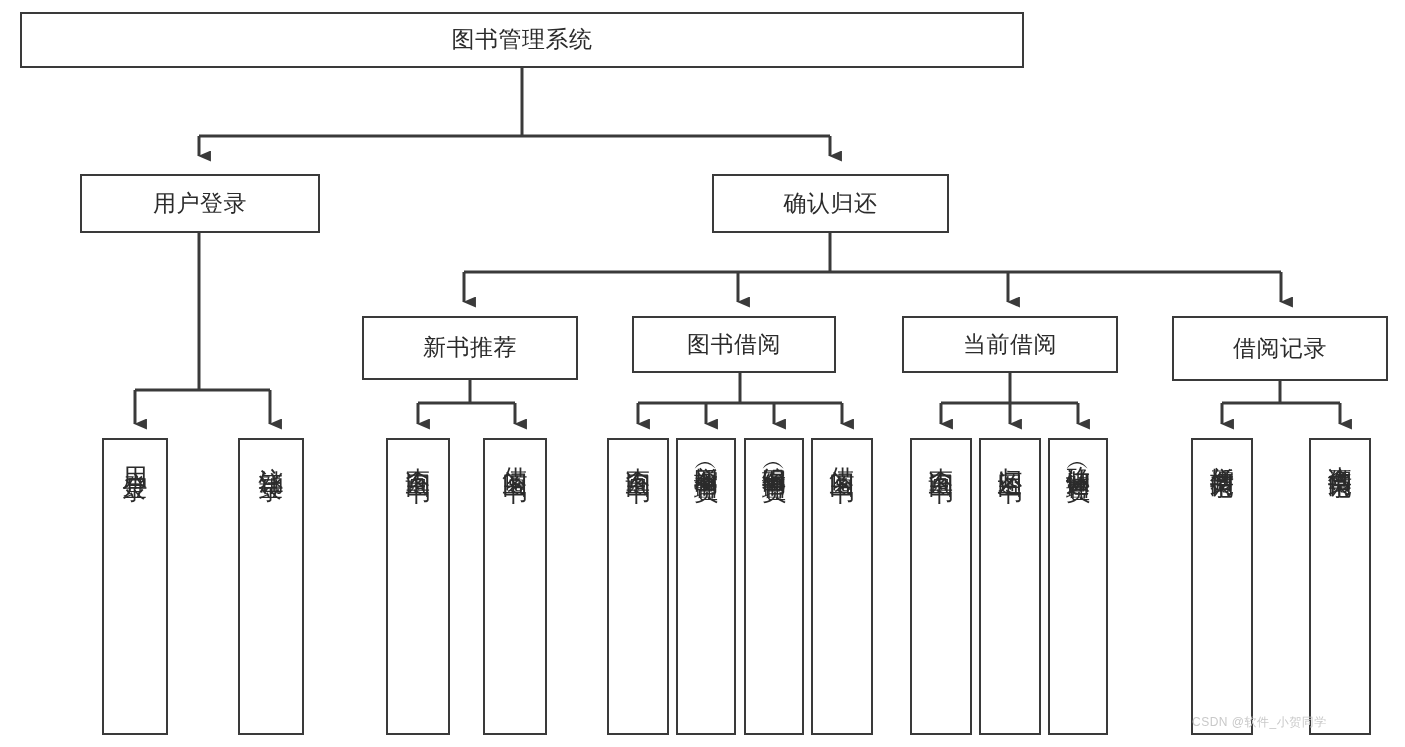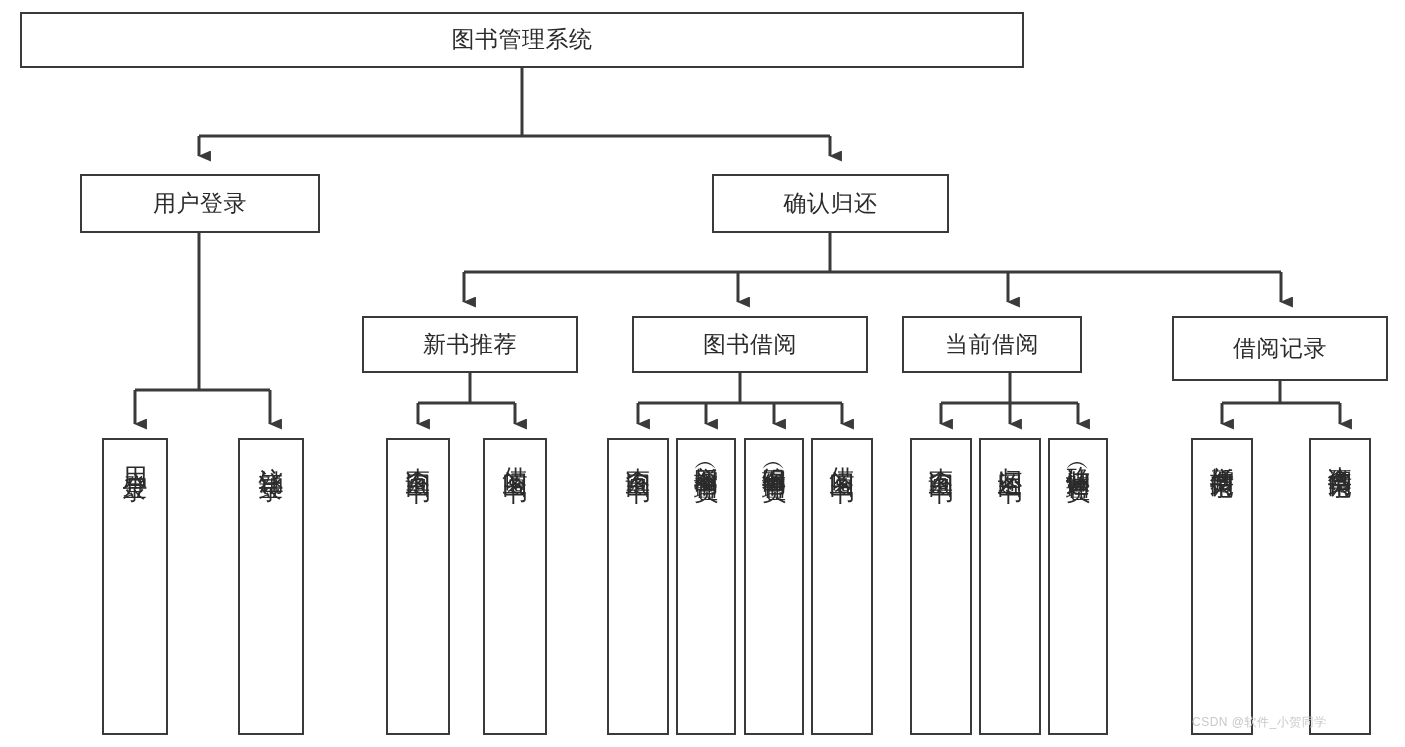--- a/index.html
+++ b/index.html
@@ -134,27 +134,27 @@
     <span class="node-label">图书管理系统</span>
   </div>
 
   <div class="node horiz" style="left:80px; top:174px; width:240px; height:59px;">
     <span class="node-label">用户登录</span>
   </div>
   <div class="node horiz" style="left:712px; top:174px; width:237px; height:59px;">
     <span class="node-label">确认归还</span>
   </div>
 
-  <div class="node horiz" style="left:362px; top:316px; width:216px; height:57px;">
+  <div class="node horiz" style="left:362px; top:316px; width:216px; height:64px;">
     <span class="node-label">新书推荐</span>
   </div>
-  <div class="node horiz" style="left:632px; top:316px; width:236px; height:57px;">
+  <div class="node horiz" style="left:632px; top:316px; width:204px; height:57px;">
     <span class="node-label">图书借阅</span>
   </div>
-  <div class="node horiz" style="left:902px; top:316px; width:180px; height:57px;">
+  <div class="node horiz" style="left:902px; top:316px; width:216px; height:57px;">
     <span class="node-label">当前借阅</span>
   </div>
   <div class="node horiz" style="left:1172px; top:316px; width:216px; height:65px;">
     <span class="node-label">借阅记录</span>
   </div>
 
   <div class="node vert" style="left:102px; top:438px; width:66px; height:297px;">
     <span class="node-label">用户登录</span>
   </div>
   <div class="node vert" style="left:238px; top:438px; width:66px; height:297px;">

